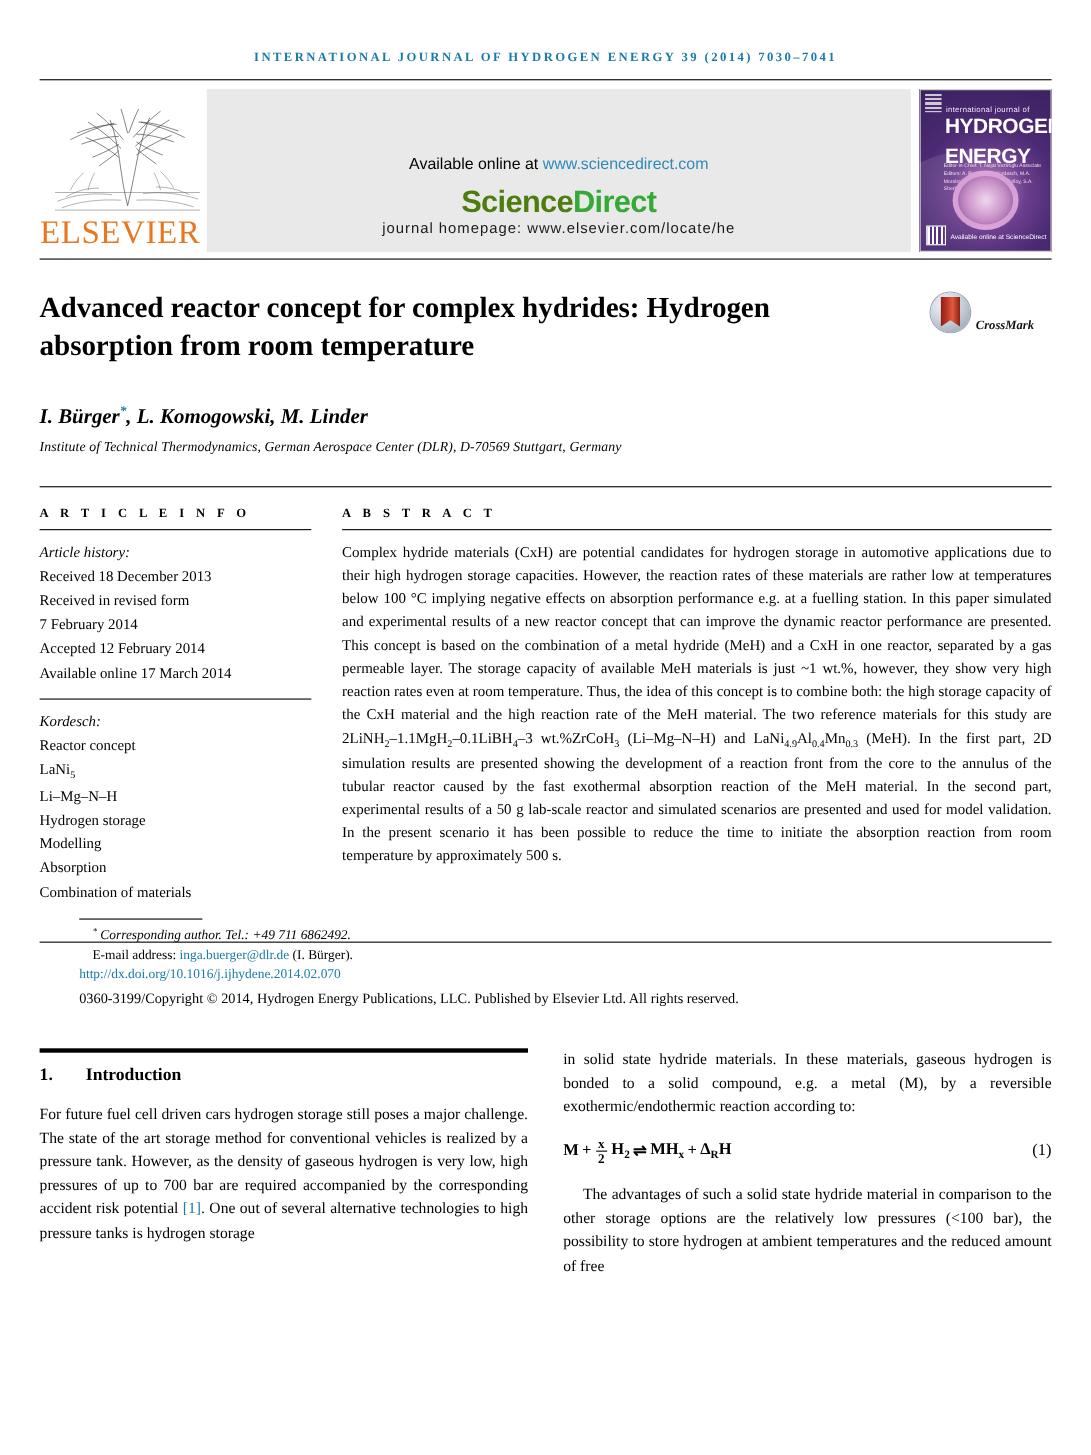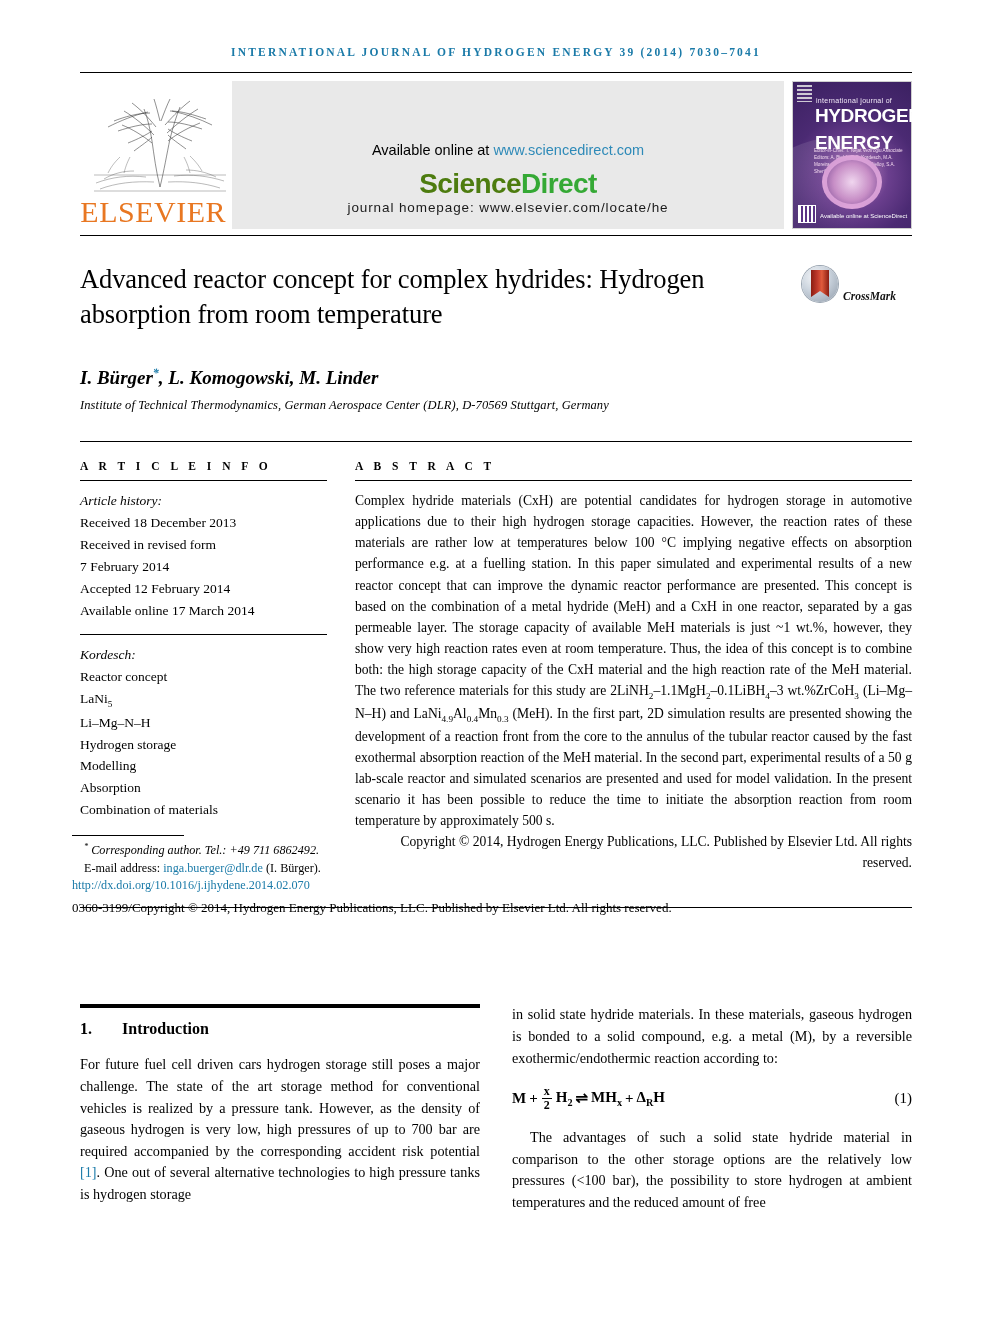--- a/index.html
+++ b/index.html
@@ -13,21 +13,21 @@
     font-family: "Liberation Serif", serif;
     color: #000000;
     position: relative;
     overflow: hidden;
   }
   .page {
     position: relative;
     width: 992px;
     height: 952px;
     box-sizing: border-box;
-    padding: 0 80px;
+    padding: 0 36px;
   }
 
   
   .running-head {
     text-align: center;
     color: #1a7aa8;
     font-family: "Liberation Serif", serif;
     font-size: 11.5px;
     letter-spacing: 2.2px;
     font-weight: bold;
@@ -198,21 +198,21 @@
   
   .title-area {
     display: flex;
     margin-top: 26px;
     align-items: flex-start;
   }
   .paper-title {
     flex: 1 1 auto;
     font-family: "Liberation Serif", serif;
     font-size: 26.5px;
-    font-weight: normal;
+    font-weight: bold;
     line-height: 1.32;
     letter-spacing: -0.1px;
     margin: 0;
     padding-right: 24px;
   }
   .crossmark {
     flex: 0 0 110px;
     display: flex;
     align-items: flex-end;
     gap: 5px;
@@ -515,21 +515,20 @@
       <div class="info-line">Hydrogen storage</div>
       <div class="info-line">Modelling</div>
       <div class="info-line">Absorption</div>
       <div class="info-line">Combination of materials</div>
     </div>
 
     <div class="col-abs">
       <div class="sec-head">A B S T R A C T</div>
       <div class="sec-rule"></div>
       <p class="abs-text">Complex hydride materials (CxH) are potential candidates for hydrogen storage in automotive applications due to their high hydrogen storage capacities. However, the reaction rates of these materials are rather low at temperatures below 100 °C implying negative effects on absorption performance e.g. at a fuelling station. In this paper simulated and experimental results of a new reactor concept that can improve the dynamic reactor performance are presented. This concept is based on the combination of a metal hydride (MeH) and a CxH in one reactor, separated by a gas permeable layer. The storage capacity of available MeH materials is just ~1 wt.%, however, they show very high reaction rates even at room temperature. Thus, the idea of this concept is to combine both: the high storage capacity of the CxH material and the high reaction rate of the MeH material. The two reference materials for this study are 2LiNH<sub>2</sub>–1.1MgH<sub>2</sub>–0.1LiBH<sub>4</sub>–3 wt.%ZrCoH<sub>3</sub> (Li–Mg–N–H) and LaNi<sub>4.9</sub>Al<sub>0.4</sub>Mn<sub>0.3</sub> (MeH). In the first part, 2D simulation results are presented showing the development of a reaction front from the core to the annulus of the tubular reactor caused by the fast exothermal absorption reaction of the MeH material. In the second part, experimental results of a 50 g lab-scale reactor and simulated scenarios are presented and used for model validation. In the present scenario it has been possible to reduce the time to initiate the absorption reaction from room temperature by approximately 500 s.</p>
-      <p class="abs-copy">Copyright © 2014, Hydrogen Energy Publications, LLC. Published by Elsevier Ltd. All rights reserved.</p>
     </div>
   </div>
 
   <div class="rule-after-abs"></div>
 
   <div class="body-cols">
 
     <div class="bcol">
       <div class="sec-bar"></div>
       <div class="sec-title">

